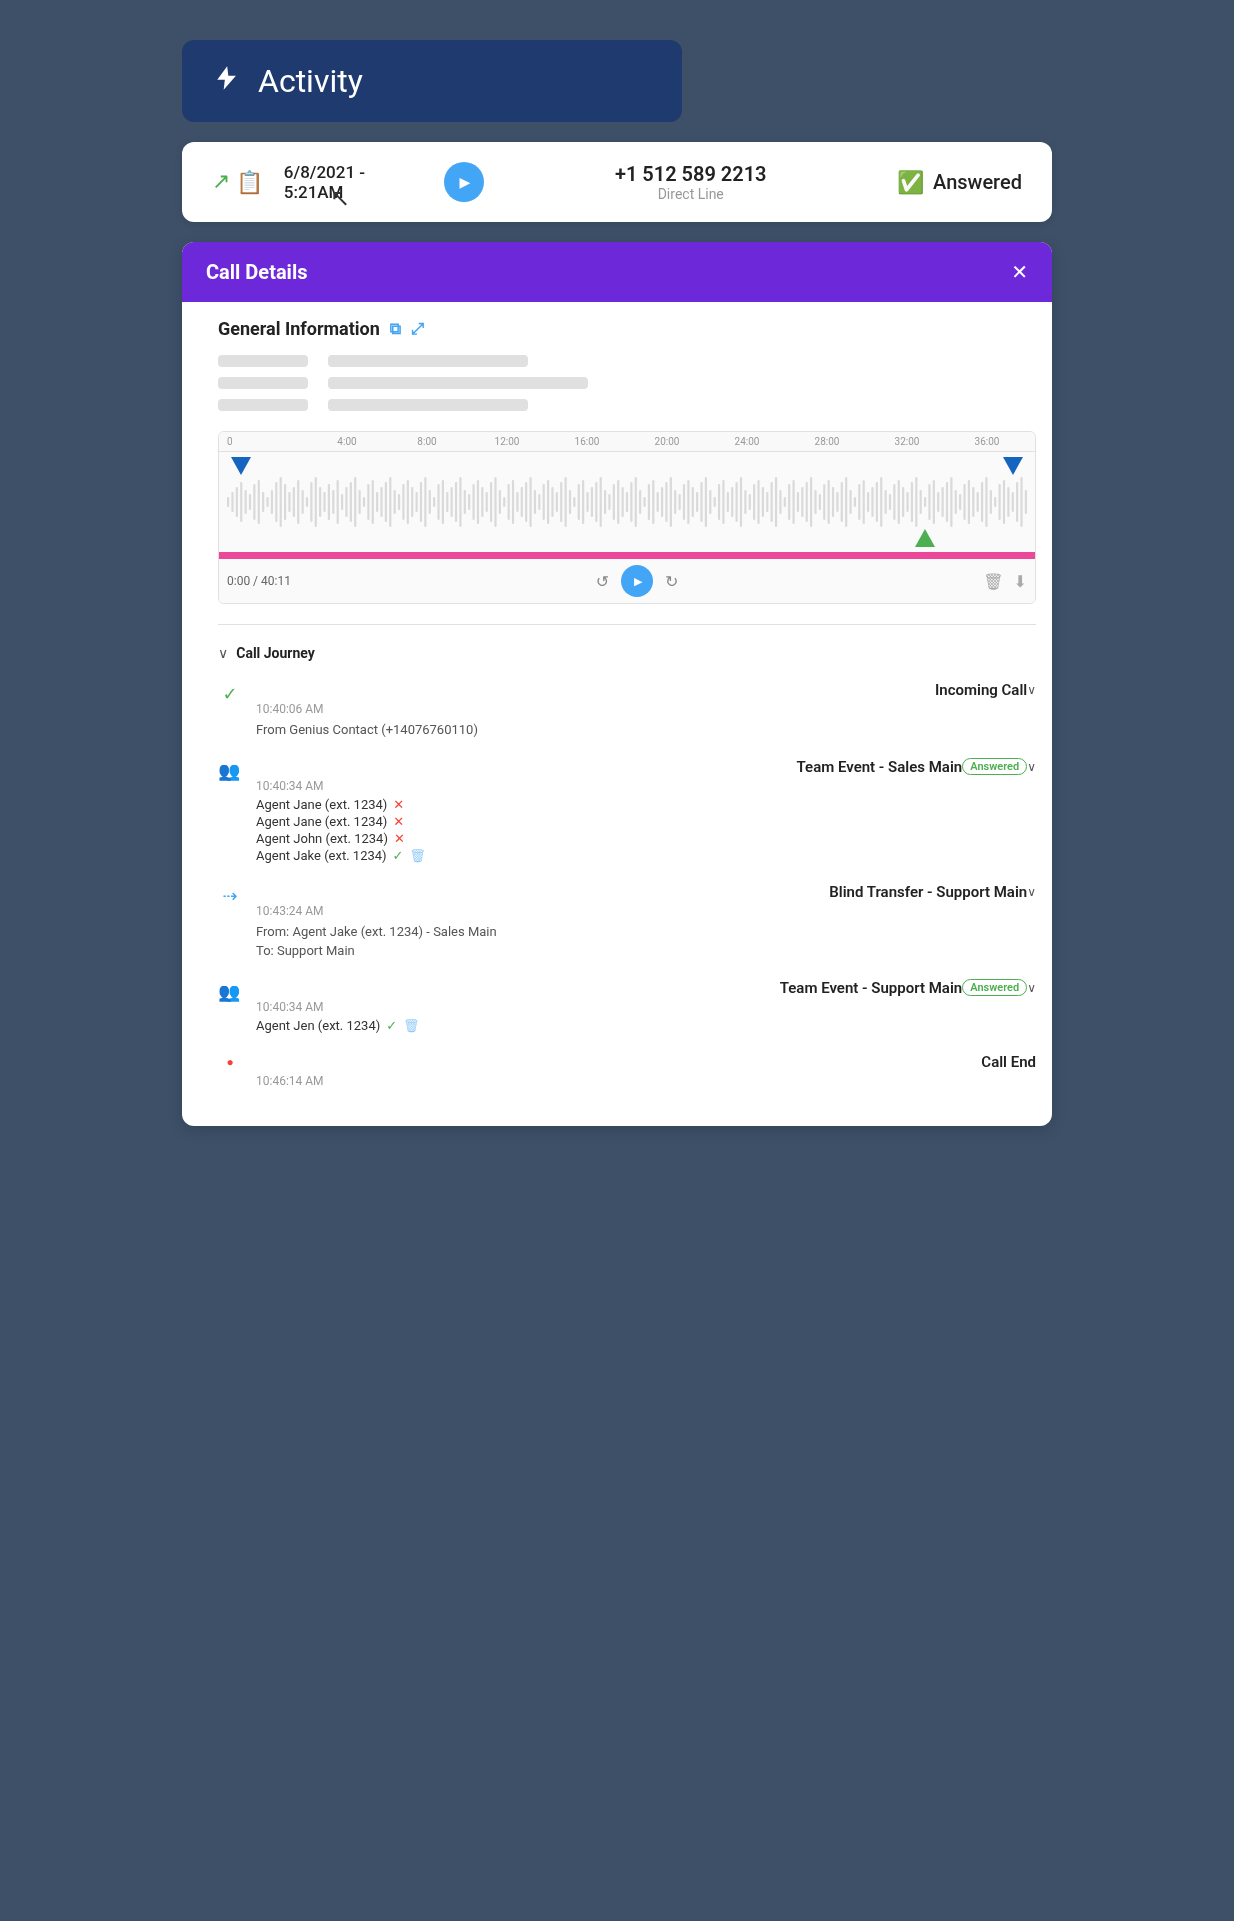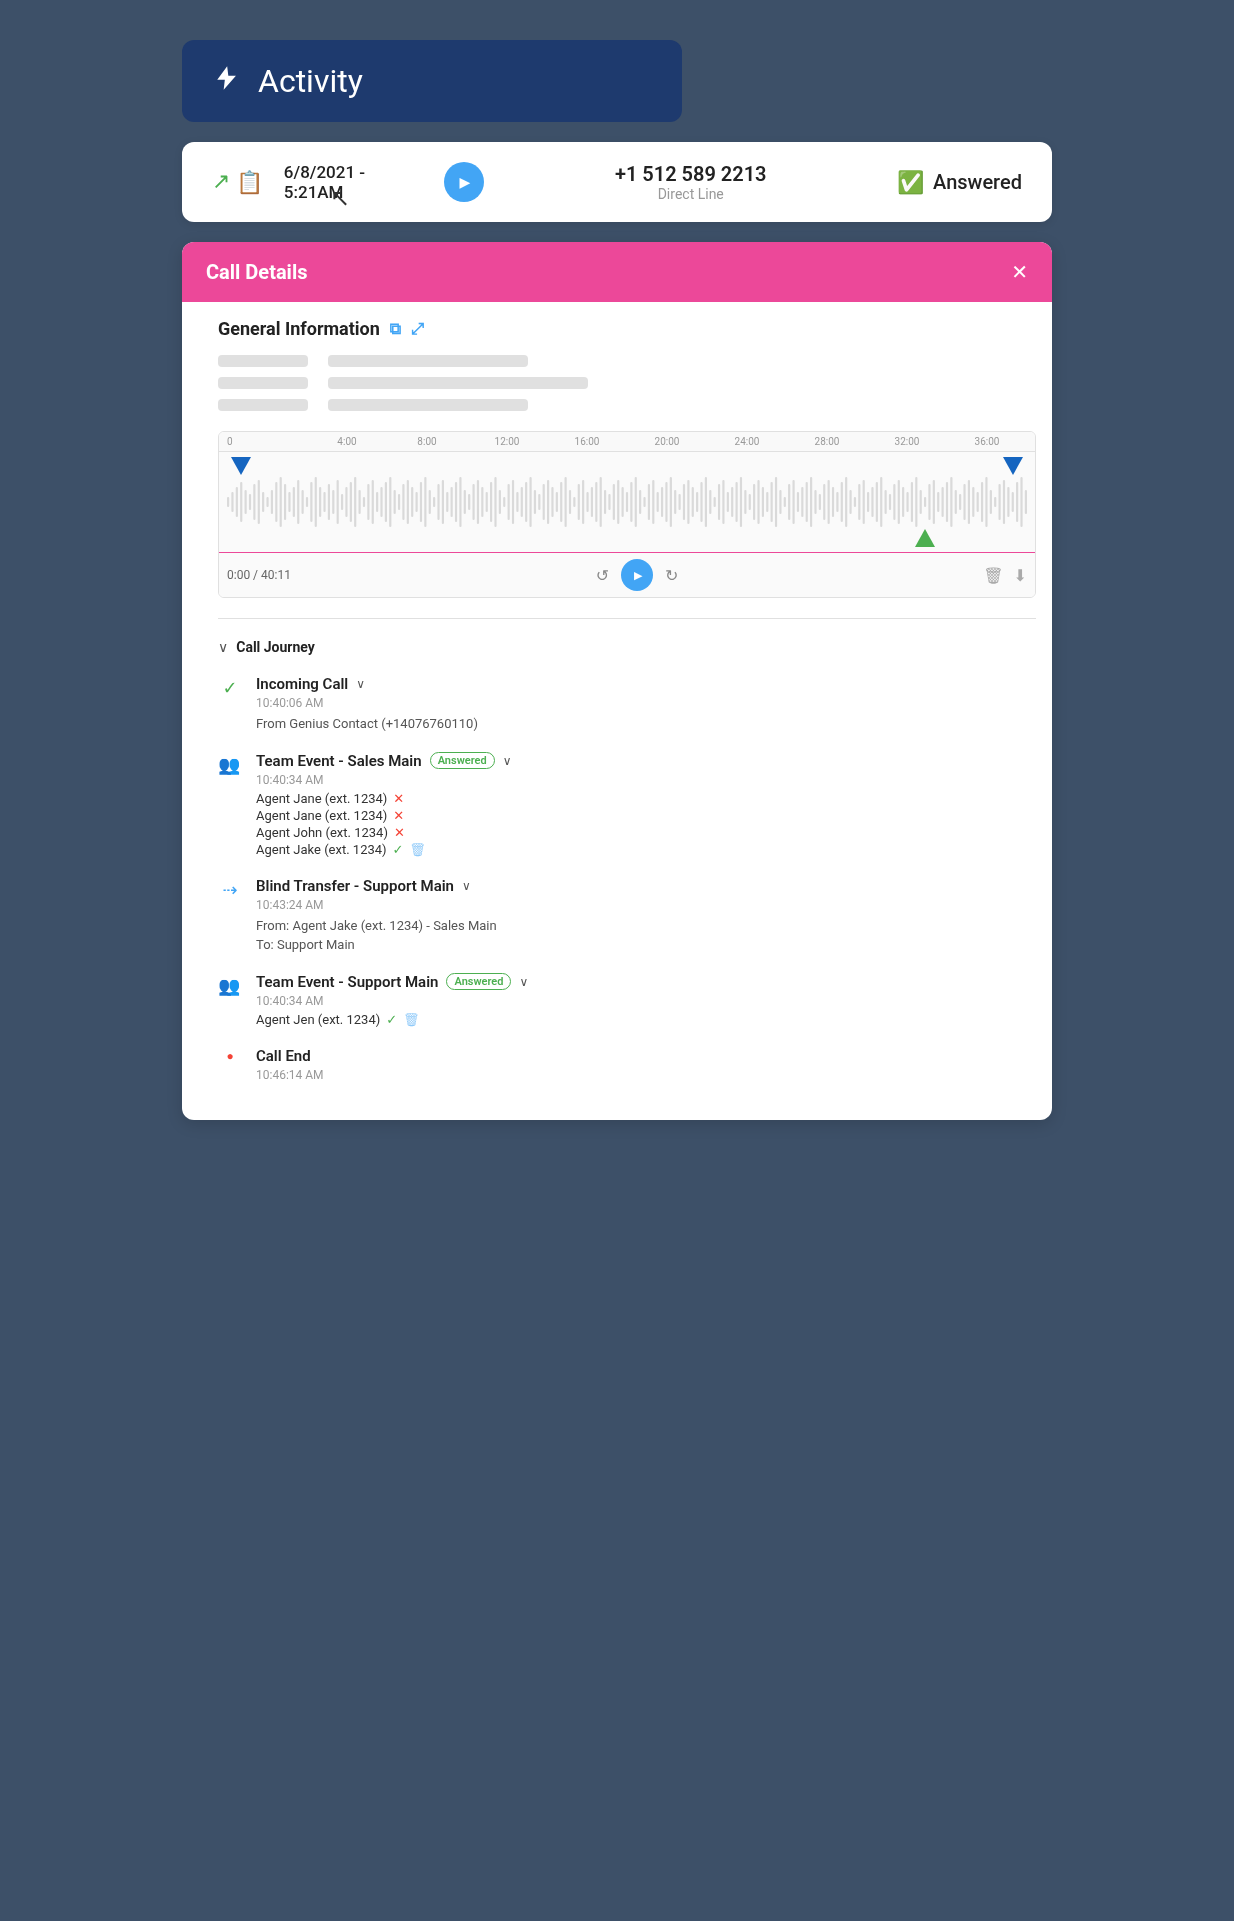--- a/index.html
+++ b/index.html
@@ -120,21 +120,21 @@
       color: #333;
     }
     
     .call-details-panel {
       background: white;
       border-radius: 12px;
       overflow: hidden;
       box-shadow: 0 4px 16px rgba(0,0,0,0.15);
     }
     .panel-header {
-      background: #ec4899;
+      background: #6d28d9;
       padding: 18px 24px;
       display: flex;
       justify-content: space-between;
       align-items: center;
     }
     .panel-title {
       color: white;
       font-size: 20px;
       font-weight: 700;
     }
@@ -250,21 +250,21 @@
       border-right: 10px solid transparent;
       border-bottom: 18px solid #4caf50;
       z-index: 2;
     }
     .waveform-controls {
       display: flex;
       align-items: center;
       justify-content: space-between;
       padding: 6px 8px;
       background: #fafafa;
-      border-top: 1px solid #ec4899;
+      border-top: 7px solid #ec4899;
     }
     .time-display {
       font-size: 12px;
       color: #666;
     }
     .controls-center {
       display: flex;
       align-items: center;
       gap: 12px;
     }
@@ -335,22 +335,22 @@
     .icon-incoming { color: #4caf50; }
     .icon-team { color: #42a5f5; }
     .icon-transfer { color: #42a5f5; }
     .icon-end { color: #f44336; font-size: 12px; }
     .journey-content {
       flex: 1;
     }
     .journey-event-header {
       display: flex;
       align-items: center;
-      gap: 8px;
       margin-bottom: 3px;
+      justify-content: flex-end;
     }
     .journey-event-name {
       font-size: 15px;
       font-weight: 600;
       color: #222;
     }
     .answered-tag {
       background: white;
       border: 1.5px solid #4caf50;
       color: #4caf50;

